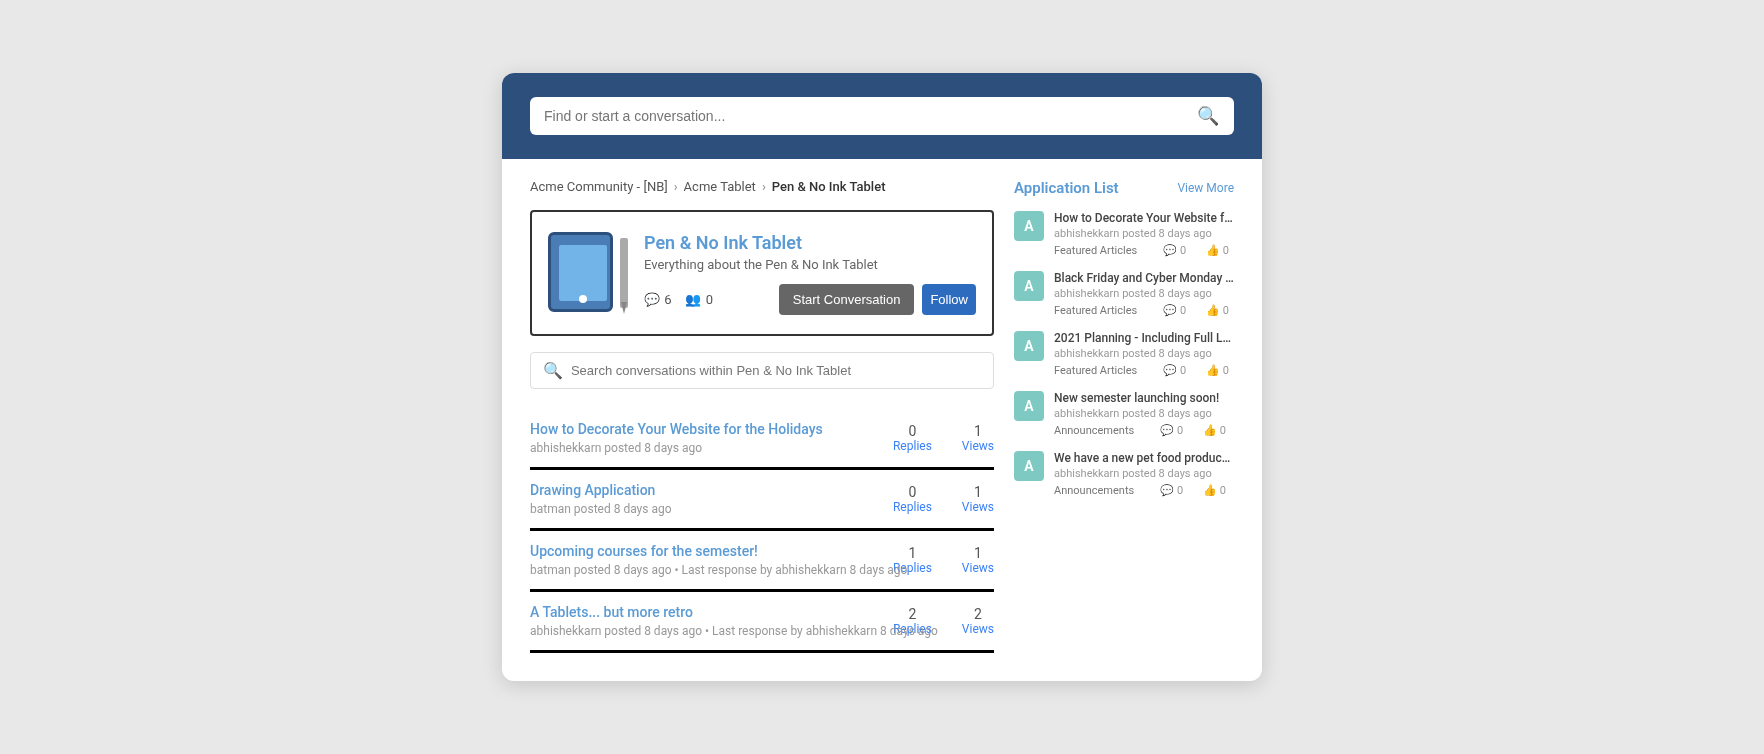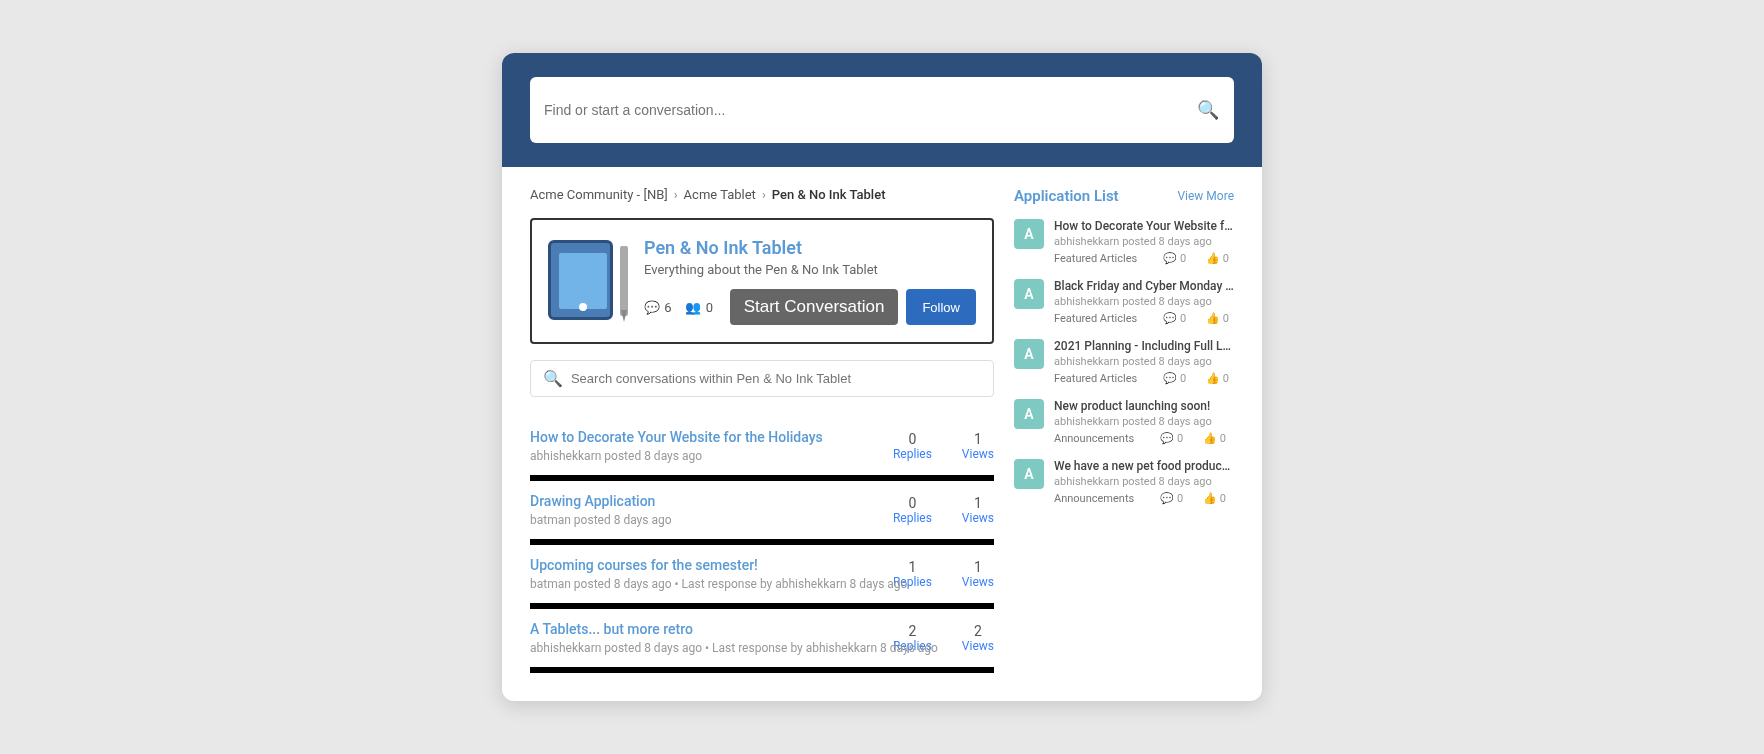--- a/index.html
+++ b/index.html
@@ -21,21 +21,21 @@
     }
     .header-bar {
       background: #2d4f7c;
       padding: 24px 28px;
     }
     .search-bar {
       display: flex;
       align-items: center;
       background: white;
       border-radius: 6px;
-      padding: 22px 14px;
+      padding: 8px 14px;
       gap: 10px;
     }
     .search-bar input {
       border: none;
       outline: none;
       flex: 1;
       font-size: 14px;
       color: #555;
     }
     .search-icon-btn {
@@ -157,28 +157,28 @@
       display: flex;
       gap: 8px;
       margin-left: auto;
     }
     .btn-start {
       background: #666;
       color: white;
       border: none;
       padding: 8px 14px;
       border-radius: 4px;
-      font-size: 17px;
+      font-size: 13px;
       cursor: pointer;
     }
     .btn-follow {
       background: #2d6bbf;
       color: white;
       border: none;
-      padding: 8px 16px;
+      padding: 8px 8px;
       border-radius: 4px;
       font-size: 13px;
       cursor: pointer;
       font-weight: 500;
     }
     .search-conv {
       display: flex;
       align-items: center;
       border: 1px solid #ddd;
       border-radius: 4px;
@@ -188,21 +188,21 @@
     }
     .search-conv input {
       border: none;
       outline: none;
       flex: 1;
       font-size: 13px;
       color: #888;
     }
     .conversation-item {
       padding: 12px 0;
-      border-bottom: 6px solid #000000;
+      border-bottom: 3px solid #000000;
     }
     .conv-title {
       color: #5b9bd5;
       font-size: 14px;
       font-weight: 500;
       text-decoration: none;
       display: block;
       margin-bottom: 4px;
     }
     .conv-meta {
@@ -505,21 +505,21 @@
             <span class="tag-name">Featured Articles</span>
             <span class="count-item">💬 <span>0</span></span>
             <span class="count-item">👍 <span>0</span></span>
           </div>
         </div>
       </div>
 
       <div class="right-conv-item">
         <div class="avatar">A</div>
         <div class="right-conv-content">
-          <div class="right-conv-title">New product launching soon!</div>
+          <div class="right-conv-title">New semester launching soon!</div>
           <div class="right-conv-author">abhishekkarn posted 8 days ago</div>
           <div class="right-conv-tag">
             <span class="tag-name">Announcements</span>
             <span class="count-item">💬 <span>0</span></span>
             <span class="count-item">👍 <span>0</span></span>
           </div>
         </div>
       </div>
 
       <div class="right-conv-item">

